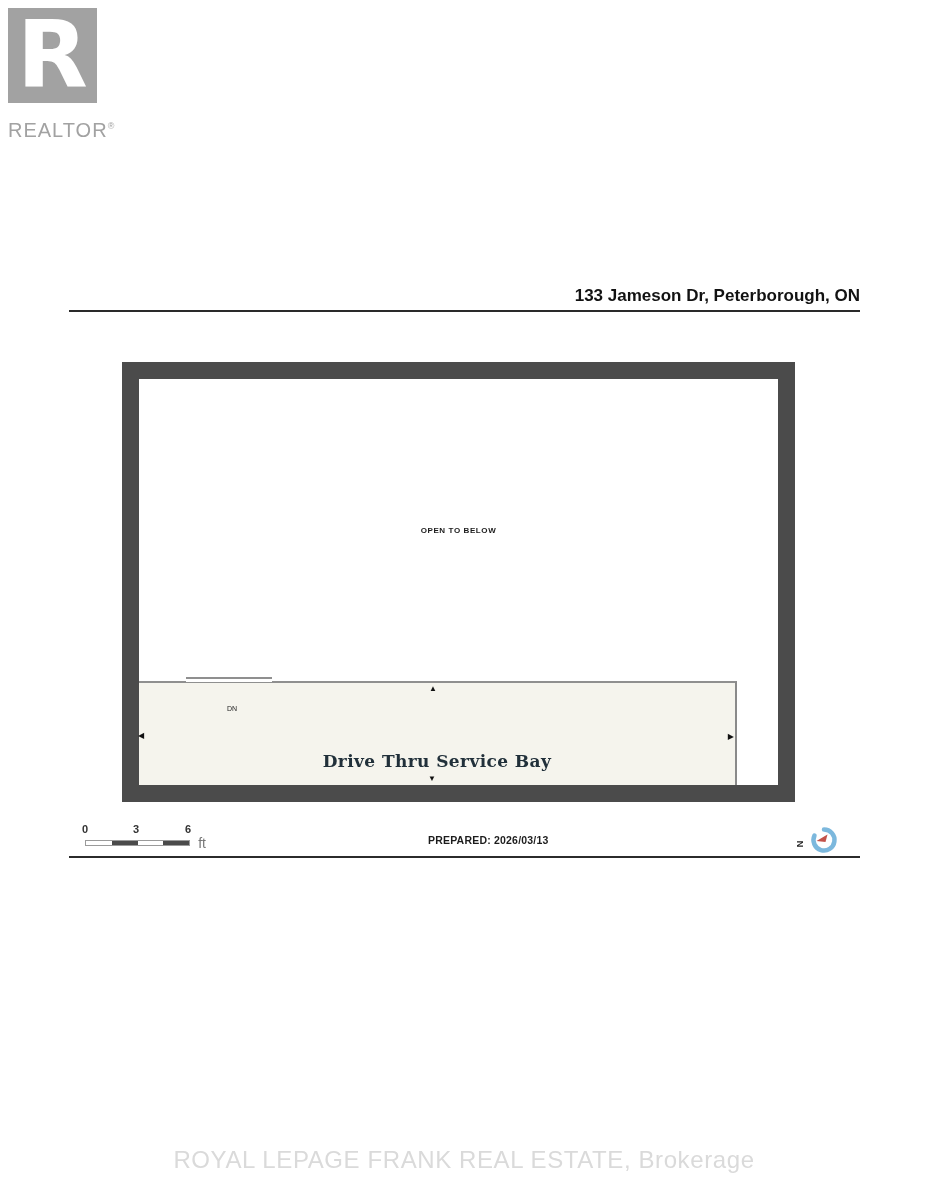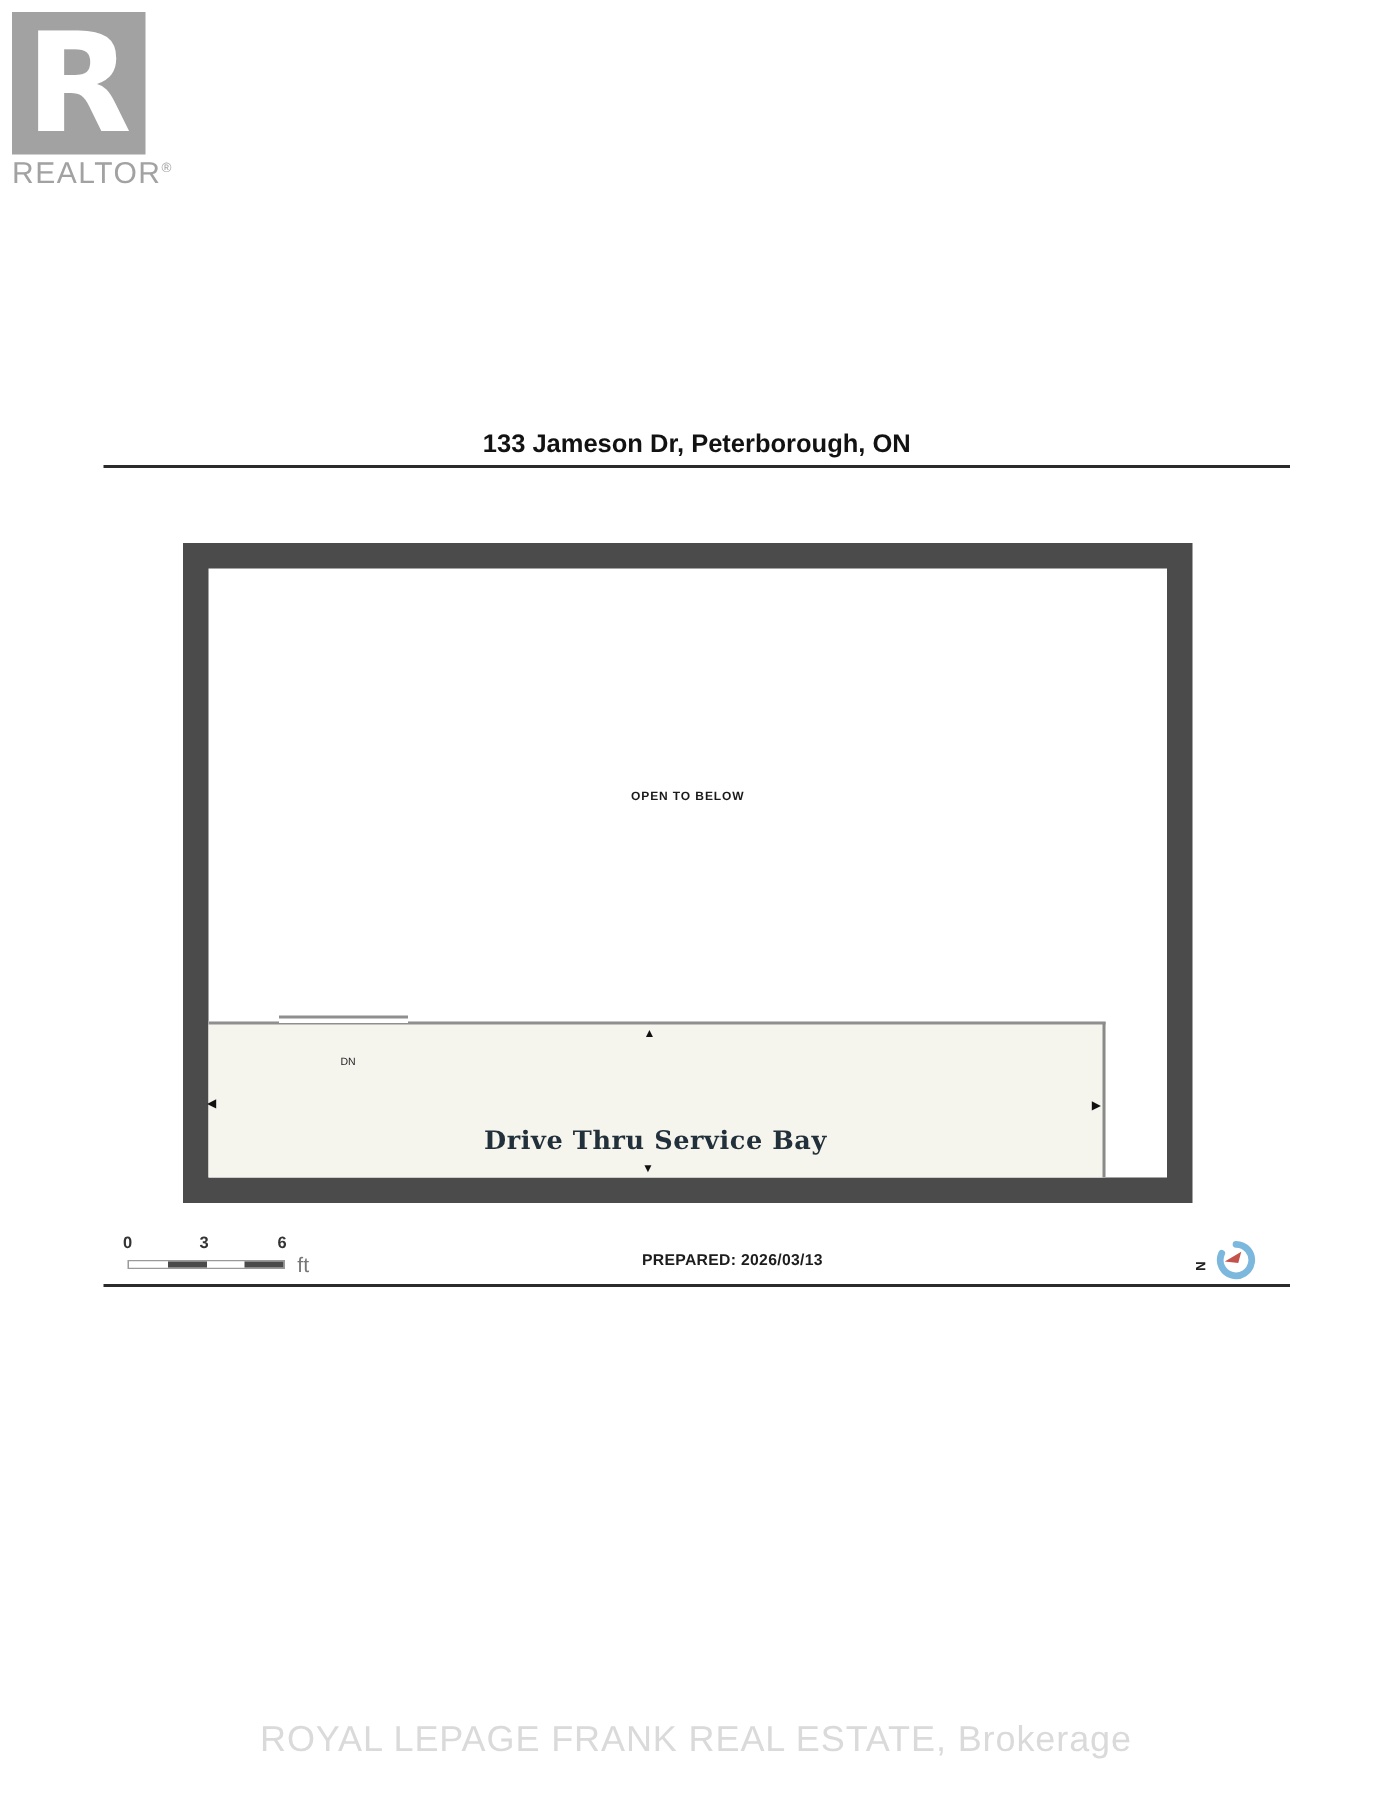--- a/index.html
+++ b/index.html
@@ -14,29 +14,29 @@
   .logo { position:absolute; left:8px; top:8px; }
   .logo-box {
     width:89px; height:95px; background:#a2a2a2;
     display:flex; align-items:center; justify-content:center;
   }
   .logo-r {
     color:#ffffff; font-family:"DejaVu Sans", sans-serif;
     font-weight:bold; font-size:92px; line-height:95px;
   }
   .logo-word {
-    margin-top:2px; color:#a2a2a2; font-size:20px; letter-spacing:1px;
+    margin-top:16px; color:#a2a2a2; font-size:20px; letter-spacing:1px;
     font-family:"Liberation Sans", sans-serif; white-space:nowrap;
   }
   .logo-word sup { font-size:9px; }
 
   
   .title {
     position:absolute; left:69px; top:286px; width:791px;
-    text-align:center; font-size:17px; font-weight:bold; color:#121212;
+    text-align:right; font-size:17px; font-weight:bold; color:#121212;
   }
   .title-rule {
     position:absolute; left:69px; top:310px; width:791px; height:2px;
     background:#2a2a2a;
   }
 
   
   .plan {
     position:absolute; left:122px; top:362px; width:673px; height:440px;
     background:#ffffff; border:17px solid #4b4b4b;

